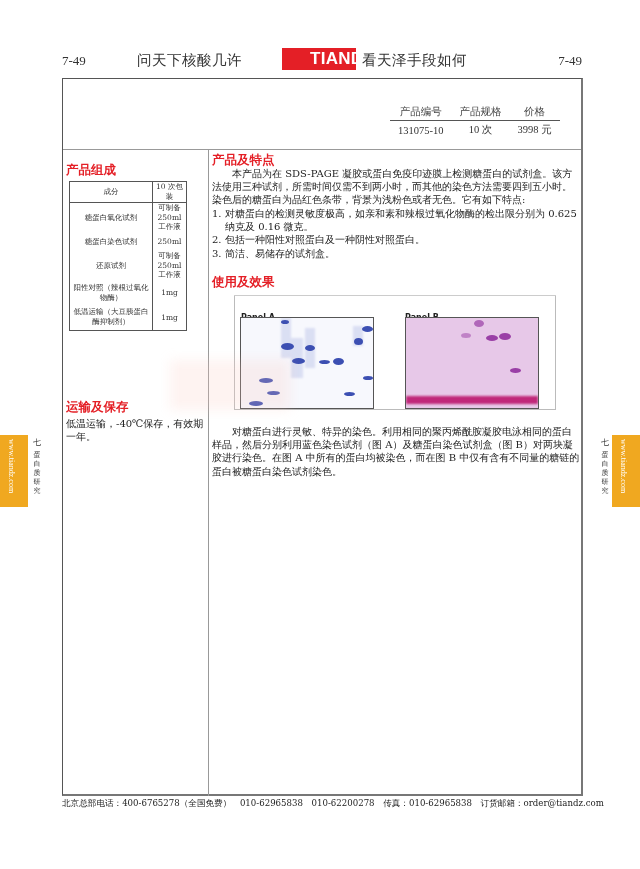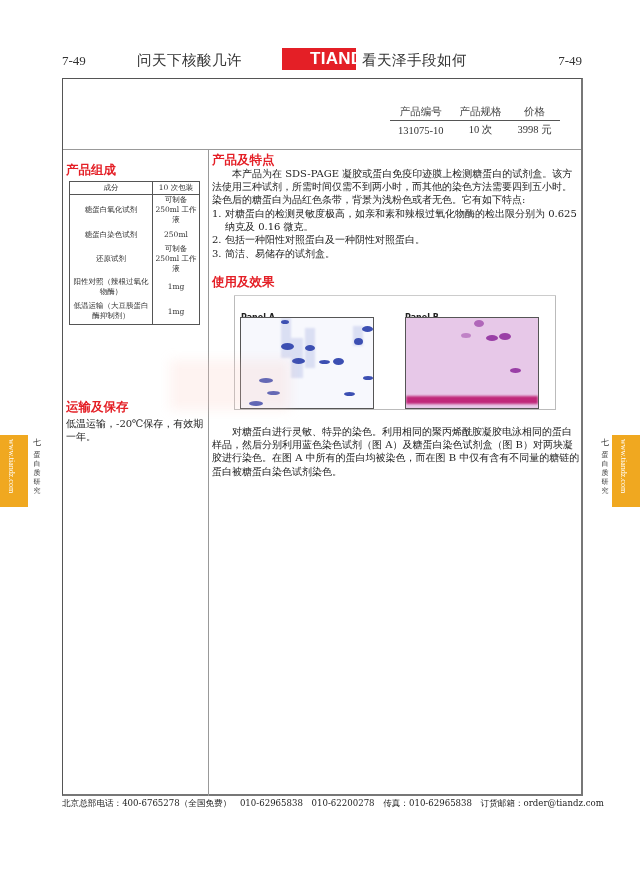--- a/index.html
+++ b/index.html
@@ -25,21 +25,21 @@
   .title-cn { position: absolute; right: 4px; bottom: 3px; font-size: 16px; color: #1f7fbf; font-family: "DejaVu Sans", sans-serif; }
   .spec-table { position: absolute; left: 327px; top: 26px; font-size: 10.5px; border-collapse: collapse; }
   .spec-table th { font-weight: normal; color: #444; padding: 0 8px 1px; border-bottom: 1px solid #555; }
   .spec-table td { color: #333; padding: 2px 8px 0; text-align: center; font-family: "Liberation Serif", serif; }
 
   .col-divider { position: absolute; left: 145px; top: 71px; width: 1px; height: 646px; background: #999; }
 
   .left-col { position: absolute; left: 0; top: 71px; width: 145px; }
   .sec-title { color: #e41f26; font-size: 12.5px; font-weight: bold; font-family: "DejaVu Serif", serif; }
   .comp-title { position: absolute; left: 3px; top: 12px; }
-  .comp-table { position: absolute; left: 6px; top: 31px; width: 131px; border: 1.5px solid #555; border-collapse: collapse; font-size: 7.5px; color: #333; }
+  .comp-table { position: absolute; left: 6px; top: 31px; width: 118px; border: 1.5px solid #555; border-collapse: collapse; font-size: 7.5px; color: #333; }
   .comp-table td, .comp-table th { border-left: 1px solid #555; text-align: center; vertical-align: middle; font-weight: normal; }
   .comp-table th { border-bottom: 1px solid #555; height: 13px; }
   .comp-table td:first-child, .comp-table th:first-child { border-left: none; width: 83px; }
   .comp-table tr.r1 td { height: 25px; }
   .comp-table tr.r2 td { height: 19px; }
   .storage-title { position: absolute; left: 3px; top: 249px; }
   .storage-text { position: absolute; left: 3px; top: 267px; width: 138px; font-size: 10px; line-height: 13px; color: #222; }
 
   .right-col { position: absolute; left: 146px; top: 71px; width: 372px; }
   .feat-title { position: absolute; left: 3px; top: 2px; }
@@ -132,21 +132,21 @@
         <td>阳性对照（辣根过氧化物酶）</td>
         <td>1mg</td>
       </tr>
       <tr class="r1">
         <td>低温运输（大豆胰蛋白酶抑制剂）</td>
         <td>1mg</td>
       </tr>
     </tbody>
       </table>
     <div class="sec-title storage-title">运输及保存</div>
-    <div class="storage-text">低温运输，-20℃保存，有效期一年。</div>
+    <div class="storage-text">低温运输，-40℃保存，有效期一年。</div>
   </div>
 
   <div class="right-col">
     <div class="sec-title feat-title">产品及特点</div>
     <div class="para p1">本产品为在 SDS-PAGE 凝胶或蛋白免疫印迹膜上检测糖蛋白的试剂盒。该方法使用三种试剂，所需时间仅需不到两小时，而其他的染色方法需要四到五小时。染色后的糖蛋白为品红色条带，背景为浅粉色或者无色。它有如下特点:</div>
     <div class="list">
       <div class="li">
         <span class="n">1.</span>
         <span>对糖蛋白的检测灵敏度极高，如亲和素和辣根过氧化物酶的检出限分别为 0.625 纳克及 0.16 微克。</span>
       </div>

